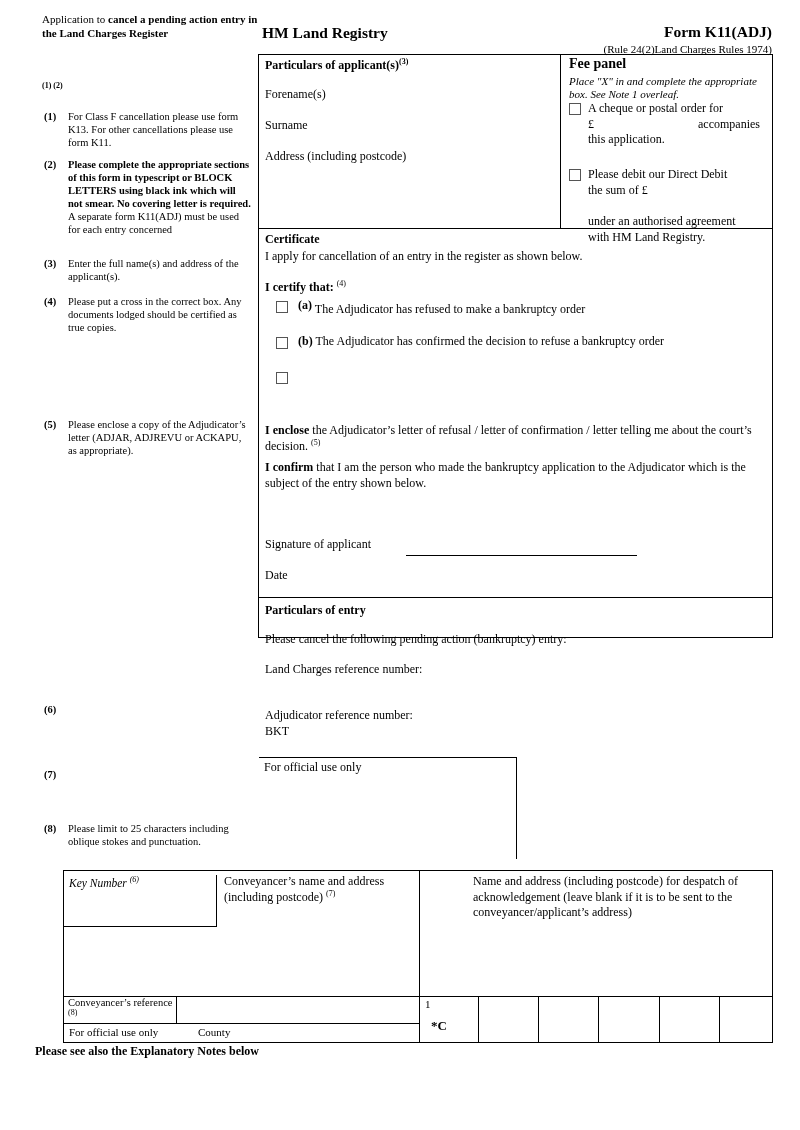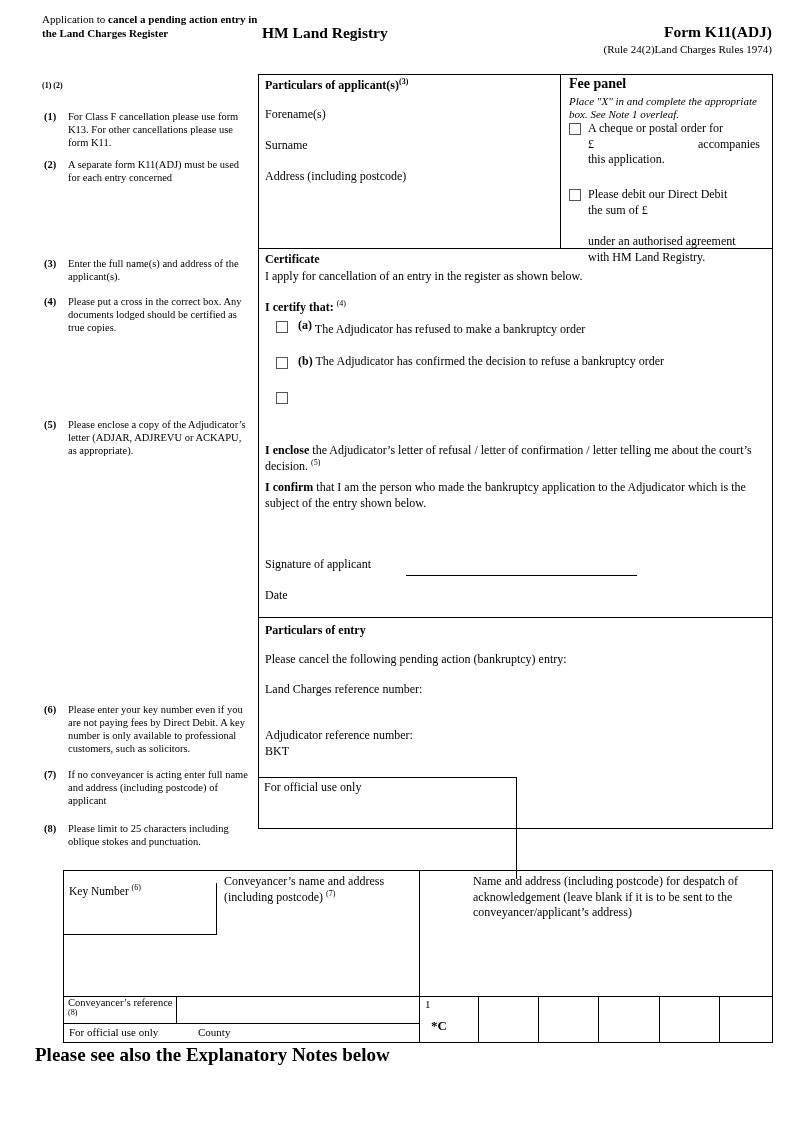--- a/index.html
+++ b/index.html
@@ -30,53 +30,52 @@
   </div>
   <div class="abs b" style="left:42px;top:81px;font-size:8px;">(1) (2)</div>
 
   <div class="abs note" style="left:44px;top:110px;">
     <span class="note-num">(1)</span>
     <span class="note-body">For Class F cancellation please use form K13. For other cancellations please use form K11.</span>
   </div>
   <div class="abs note" style="left:44px;top:158px;">
     <span class="note-num">(2)</span>
     <span class="note-body">
+      <span class="b" style="display:block;">Please complete the appropriate sections of this form in typescript or BLOCK LETTERS using black ink which will not smear. No covering letter is required.</span>
       <span style="display:block;">A separate form K11(ADJ) must be used for each entry concerned</span>
     </span>
   </div>
   <div class="abs note" style="left:44px;top:257px;">
     <span class="note-num">(3)</span>
     <span class="note-body">Enter the full name(s) and address of the applicant(s).</span>
   </div>
   <div class="abs note" style="left:44px;top:295px;">
     <span class="note-num">(4)</span>
     <span class="note-body">Please put a cross in the correct box. Any documents lodged should be certified as true copies.</span>
   </div>
   <div class="abs note" style="left:44px;top:418px;">
     <span class="note-num">(5)</span>
     <span class="note-body">Please enclose a copy of the Adjudicator’s letter (ADJAR, ADJREVU or ACKAPU, as appropriate).</span>
   </div>
   <div class="abs note" style="left:44px;top:703px;">
     <span class="note-num">(6)</span>
-    <span class="note-body">Please enter your key number even if you are not paying fees by Direct Debit. A key number is only available to professional customers, such as solicitors.</span>
   </div>
   <div class="abs note" style="left:44px;top:768px;">
     <span class="note-num">(7)</span>
-    <span class="note-body">If no conveyancer is acting enter full name and address (including postcode) of applicant</span>
   </div>
   <div class="abs note" style="left:44px;top:822px;">
     <span class="note-num">(8)</span>
     <span class="note-body">Please limit to 25 characters including oblique stokes and punctuation.</span>
   </div>
 
   <div class="abs b" style="left:262px;top:24px;font-size:15.5px;">HM Land Registry</div>
   <div class="abs b" style="right:28px;top:23px;font-size:15.5px;text-align:right;">Form K11(ADJ)</div>
   <div class="abs" style="right:28px;top:43px;font-size:11px;text-align:right;">(Rule 24(2)Land Charges Rules 1974)</div>
 
-  <div class="abs box" style="left:258px;top:74px;width:515px;height:755px;">
+  <div class="abs box" style="left:258px;top:54px;width:515px;height:584px;">
 
     <div class="abs" style="left:0;top:0;width:302px;height:174px;border-right:1px solid #000;border-bottom:1px solid #000;box-sizing:border-box;">
       <div class="abs b" style="left:6px;top:3px;font-size:12px;"><span>Particulars of applicant(s)</span><span class="sup">(3)</span></div>
       <div class="abs body-text" style="left:6px;top:32px;">Forename(s)</div>
       <div class="abs" style="left:90px;top:30px;width:200px;height:22px;"></div>
       <div class="abs body-text" style="left:6px;top:63px;">Surname</div>
       <div class="abs" style="left:90px;top:61px;width:200px;height:22px;"></div>
       <div class="abs body-text" style="left:6px;top:94px;">Address (including postcode)</div>
       <div class="abs" style="left:6px;top:114px;width:286px;height:54px;"></div>
     </div>
@@ -145,21 +144,21 @@
       <div class="abs body-text" style="left:6px;top:126px;">BKT</div>
       <div class="abs" style="left:40px;top:124px;width:250px;height:20px;"></div>
       <div class="abs" style="left:0;top:159px;width:258px;height:102px;border-top:1px solid #000;border-right:1px solid #000;box-sizing:border-box;">
         <div class="abs body-text" style="left:5px;top:2px;">For official use only</div>
       </div>
     </div>
   </div>
 
   <div class="abs box" style="left:63px;top:870px;width:710px;height:173px;">
 
-    <div class="abs" style="left:0;top:12px;width:153px;height:52px;border-right:1px solid #000;border-bottom:1px solid #000;box-sizing:border-box;">
+    <div class="abs" style="left:0;top:4px;width:153px;height:52px;border-right:1px solid #000;border-bottom:1px solid #000;box-sizing:border-box;font-style:italic;">
       <div class="abs" style="left:5px;top:2px;font-size:11.5px;"><span>Key Number </span><span class="sup">(6)</span></div>
     </div>
 
     <div class="abs body-text" style="left:160px;top:3px;width:190px;"><span>Conveyancer’s name and address (including postcode) </span><span class="sup">(7)</span></div>
     <div class="abs" style="left:156px;top:40px;width:196px;height:82px;"></div>
 
     <div class="vline" style="left:355px;top:0;bottom:0;"></div>
 
     <div class="abs body-text" style="left:409px;top:3px;width:298px;">Name and address (including postcode) for despatch of acknowledgement (leave blank if it is to be sent to the conveyancer/applicant’s address)</div>
     <div class="abs" style="left:360px;top:56px;width:344px;height:66px;"></div>
@@ -187,15 +186,15 @@
       <span class="abs" style="left:6px;top:2px;font-size:11px;">1</span>
       <span class="abs b" style="left:12px;top:22px;font-size:13px;">*C</span>
     </div>
     <div class="abs" style="left:414px;top:125px;width:60px;height:46px;"></div>
     <div class="abs" style="left:474px;top:125px;width:60px;height:46px;"></div>
     <div class="abs" style="left:534px;top:125px;width:61px;height:46px;"></div>
     <div class="abs" style="left:595px;top:125px;width:60px;height:46px;"></div>
     <div class="abs" style="left:655px;top:125px;width:53px;height:46px;"></div>
   </div>
 
-  <div class="abs b" style="left:35px;top:1044px;font-size:19px;">Please see also the Explanatory Notes below</div>
+  <div class="abs b" style="left:35px;top:1044px;font-size:12px;">Please see also the Explanatory Notes below</div>
 
 </div>
 
 </body></html>

